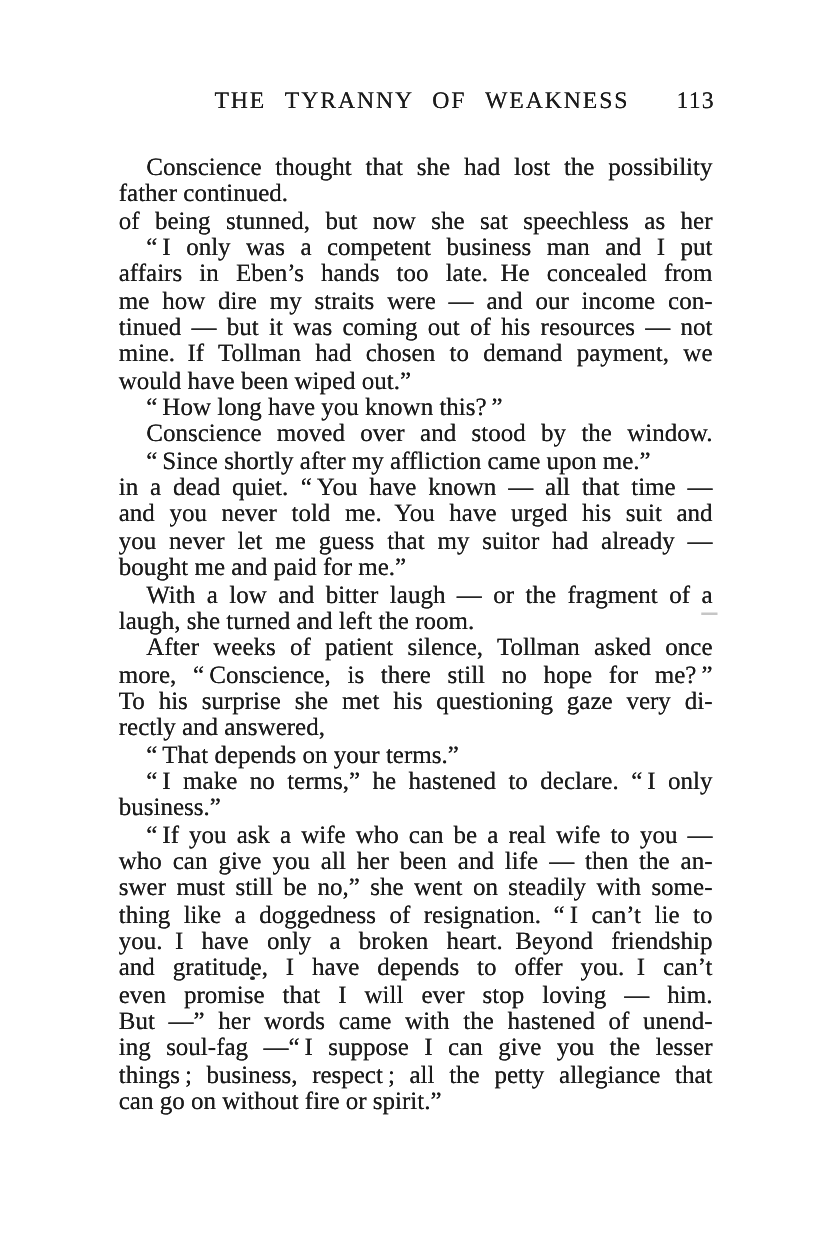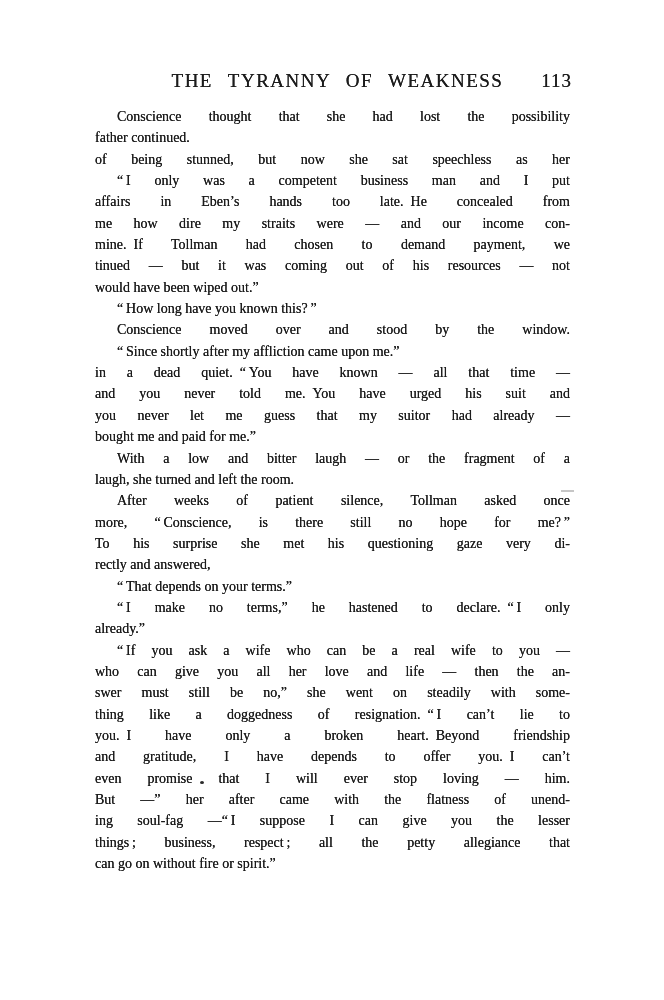--- a/index.html
+++ b/index.html
@@ -14,22 +14,22 @@
     text-align:center;font-size:19px;line-height:22px;
     letter-spacing:1.5px;word-spacing:9px;
     text-shadow:0 0 .5px currentColor;
   }
   .running-header .title{display:inline-block;text-indent:10px;}
   .running-header .folio{
     position:absolute;right:-2px;top:0;
     letter-spacing:1px;word-spacing:normal;
   }
   .text-block{
-    position:absolute;left:95px;top:106px;width:475px;
-    font-size:14px;line-height:21.35px;
+    position:absolute;left:95px;top:124px;width:475px;
+    font-size:20px;line-height:21.35px;
     text-shadow:0 0 .5px currentColor;
   }
   .line{text-align:justify;text-align-last:justify;text-justify:inter-word;}
   .line.last{text-align-last:left;}
   .line.indent{text-indent:22px;}
   .ink-speck{
     position:absolute;left:200px;top:781px;width:4px;height:3px;
     background:#2a2a2a;border-radius:50%;
   }
   .faint-dash{
@@ -46,47 +46,47 @@
     <span class="folio">113</span>
   </div>
 
   <div class="text-block">
       <div class="line indent">Conscience thought that she had lost the possibility</div>
       <div class="line last">father continued.</div>
       <div class="line">of being stunned, but now she sat speechless as her</div>
       <div class="line indent">“ I only was a competent business man and I put</div>
       <div class="line">affairs in Eben’s hands too late. He concealed from</div>
       <div class="line">me how dire my straits were — and our income con-</div>
+      <div class="line">tinued — but it was coming out of his resources — not</div>
       <div class="line">mine. If Tollman had chosen to demand payment, we</div>
-      <div class="line">tinued — but it was coming out of his resources — not</div>
       <div class="line last">would have been wiped out.”</div>
       <div class="line indent last">“ How long have you known this? ”</div>
       <div class="line indent">Conscience moved over and stood by the window.</div>
       <div class="line indent last">“ Since shortly after my affliction came upon me.”</div>
       <div class="line">in a dead quiet. “ You have known — all that time —</div>
       <div class="line">and you never told me. You have urged his suit and</div>
       <div class="line">you never let me guess that my suitor had already —</div>
       <div class="line last">bought me and paid for me.”</div>
       <div class="line indent">With a low and bitter laugh — or the fragment of a</div>
       <div class="line last">laugh, she turned and left the room.</div>
       <div class="line indent">After weeks of patient silence, Tollman asked once</div>
       <div class="line">more, “ Conscience, is there still no hope for me? ”</div>
       <div class="line">To his surprise she met his questioning gaze very di-</div>
       <div class="line last">rectly and answered,</div>
       <div class="line indent last">“ That depends on your terms.”</div>
       <div class="line indent">“ I make no terms,” he hastened to declare. “ I only</div>
-      <div class="line last">already.”</div>
+      <div class="line last">business.”</div>
       <div class="line indent">“ If you ask a wife who can be a real wife to you —</div>
-      <div class="line">who can give you all her love and life — then the an-</div>
+      <div class="line">who can give you all her been and life — then the an-</div>
       <div class="line">swer must still be no,” she went on steadily with some-</div>
       <div class="line">thing like a doggedness of resignation. “ I can’t lie to</div>
       <div class="line">you. I have only a broken heart. Beyond friendship</div>
       <div class="line">and gratitude, I have depends to offer you. I can’t</div>
       <div class="line">even promise that I will ever stop loving — him.</div>
-      <div class="line">But —” her after came with the flatness of unend-</div>
+      <div class="line">But —” her words came with the hastened of unend-</div>
       <div class="line">ing soul-fag —“ I suppose I can give you the lesser</div>
       <div class="line">things ; business, respect ; all the petty allegiance that</div>
       <div class="line last">can go on without fire or spirit.”</div>
     </div>
 
   <div class="ink-speck"></div>
   <div class="faint-dash"></div>
 </div>
 
 </body></html>

